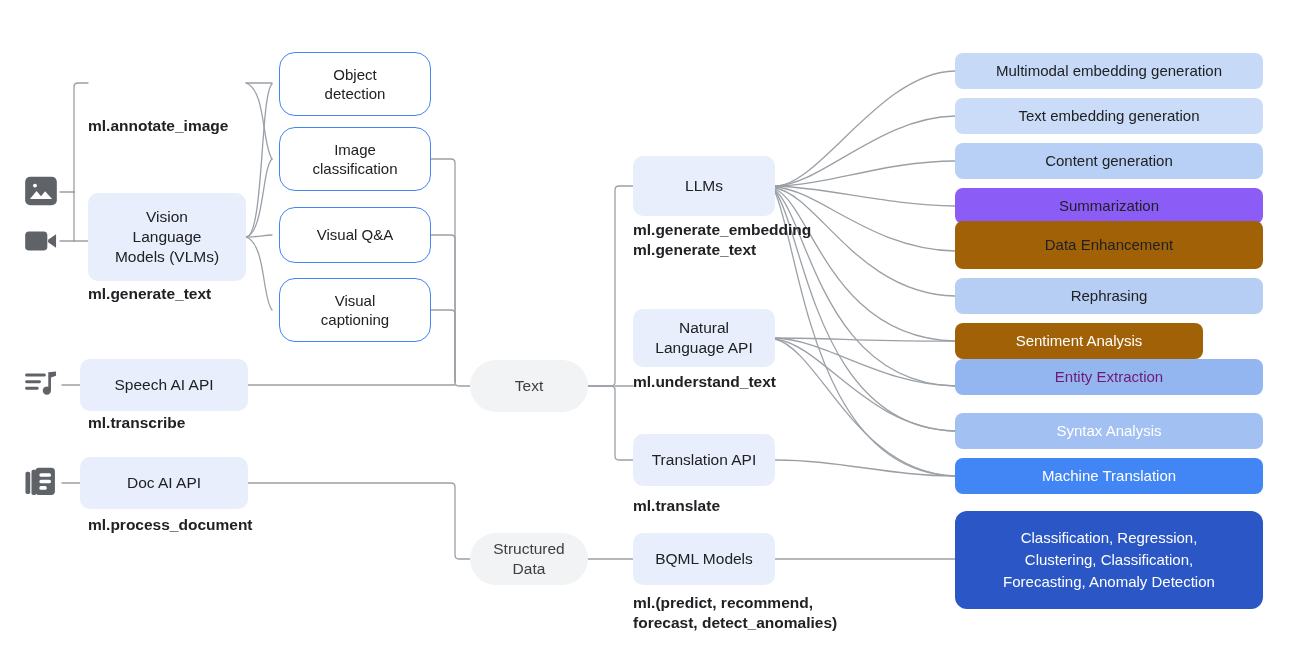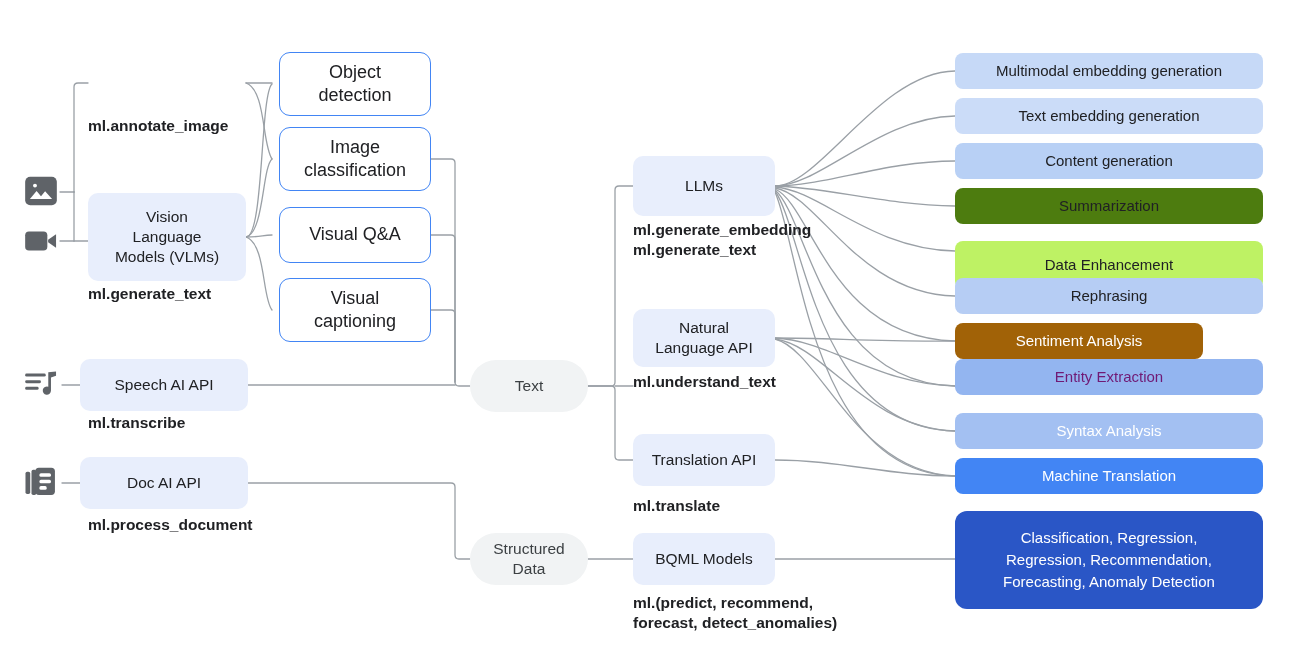--- a/index.html
+++ b/index.html
@@ -33,23 +33,23 @@
   .svc{
     background:#e8eefc;
     border-radius:10px;
     color:#202124;
     font-size:15.5px;
   }
   
   .cap{
     background:#ffffff;
     border:1.6px solid #4285f4;
-    border-radius:11px;
+    border-radius:16px;
     color:#202124;
-    font-size:18px;
+    font-size:15px;
   }
   
   .pill{
     background:#f1f3f4;
     border-radius:28px;
     color:#3c4043;
     font-size:15.5px;
   }
   
   .out{
@@ -235,40 +235,40 @@
 
   <div class="node out" style="left:955px;top:53px;width:308px;height:36px;background:#c6d9f7;color:#202124">
     <span>Multimodal embedding generation</span>
   </div>
   <div class="node out" style="left:955px;top:98px;width:308px;height:36px;background:#cbdcf8;color:#202124">
     <span>Text embedding generation</span>
   </div>
   <div class="node out" style="left:955px;top:143px;width:308px;height:36px;background:#b8d0f5;color:#202124">
     <span>Content generation</span>
   </div>
-  <div class="node out" style="left:955px;top:188px;width:308px;height:36px;background:#4d7c0f;color:#202124">
+  <div class="node out" style="left:955px;top:188px;width:308px;height:36px;background:#8b5cf6;color:#202124">
     <span>Summarization</span>
   </div>
-  <div class="node out" style="left:955px;top:241px;width:308px;height:48px;background:#bef264;color:#202124">
+  <div class="node out" style="left:955px;top:221px;width:308px;height:48px;background:#a16207;color:#202124">
     <span>Data Enhancement</span>
   </div>
   <div class="node out" style="left:955px;top:278px;width:308px;height:36px;background:#b6cdf4;color:#202124">
     <span>Rephrasing</span>
   </div>
   <div class="node out" style="left:955px;top:323px;width:248px;height:36px;background:#a16207;color:#ffffff">
     <span>Sentiment Analysis</span>
   </div>
   <div class="node out" style="left:955px;top:359px;width:308px;height:36px;background:#93b5f0;color:#701a75">
     <span>Entity Extraction</span>
   </div>
   <div class="node out" style="left:955px;top:413px;width:308px;height:36px;background:#a3c0f2;color:#ffffff">
     <span>Syntax Analysis</span>
   </div>
   <div class="node out" style="left:955px;top:458px;width:308px;height:36px;background:#4285f4;color:#ffffff">
     <span>Machine Translation</span>
   </div>
   <div class="node out" style="left:955px;top:511px;width:308px;height:98px;background:#2a56c6;color:#ffffff;border-radius:12px">
     <span style="white-space:pre-line;line-height:1.45">Classification, Regression,
-Regression, Recommendation,
+Clustering, Classification,
 Forecasting, Anomaly Detection</span>
   </div>
 
 </div>
 
 </body></html>

